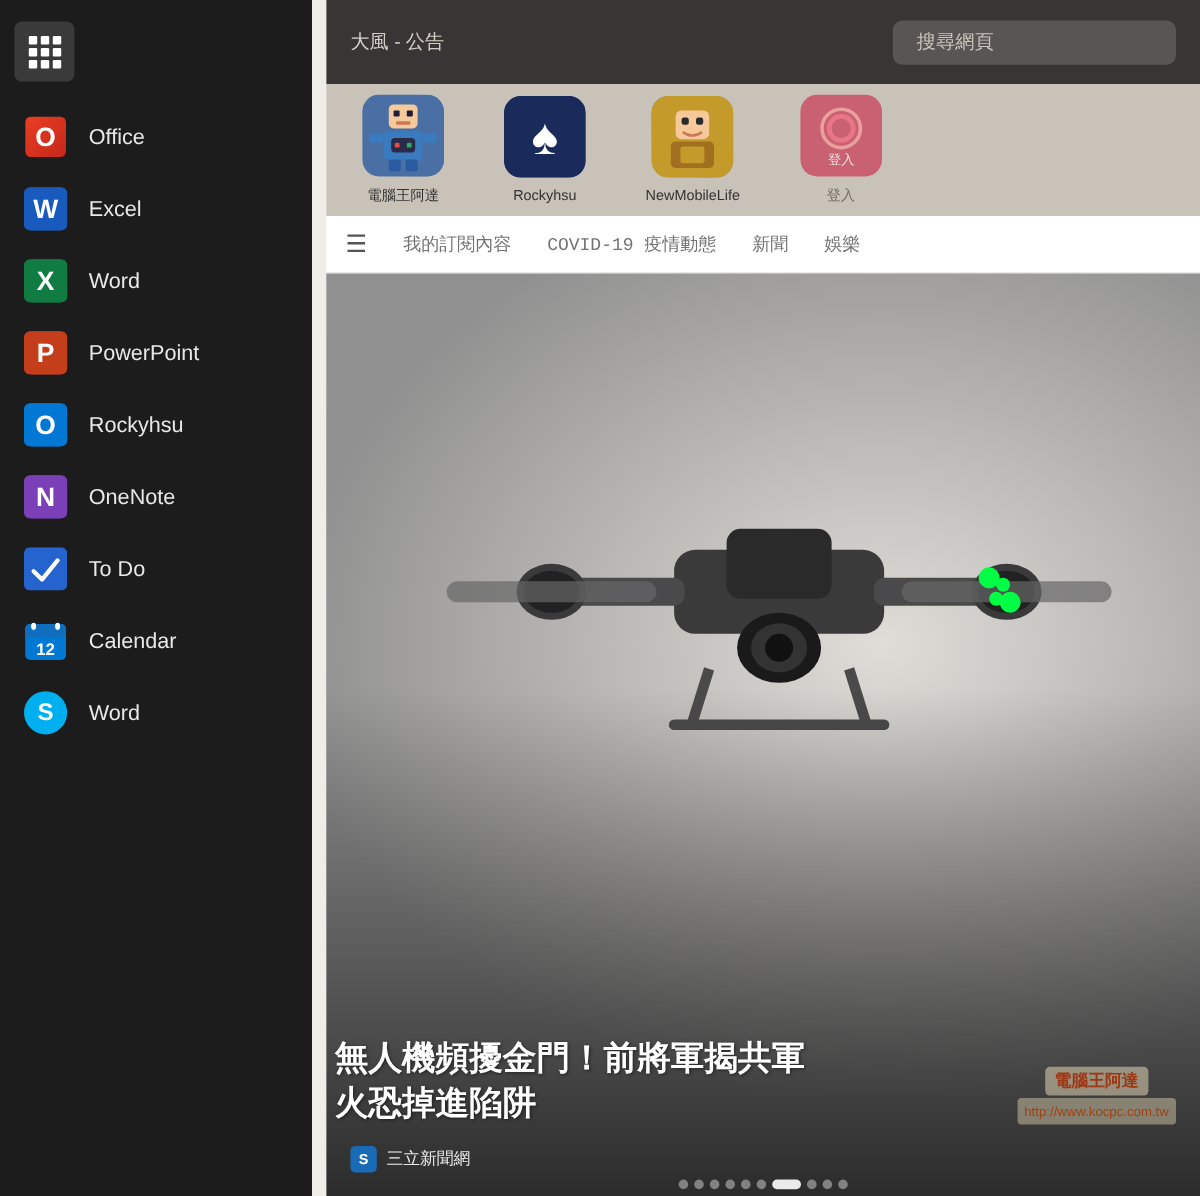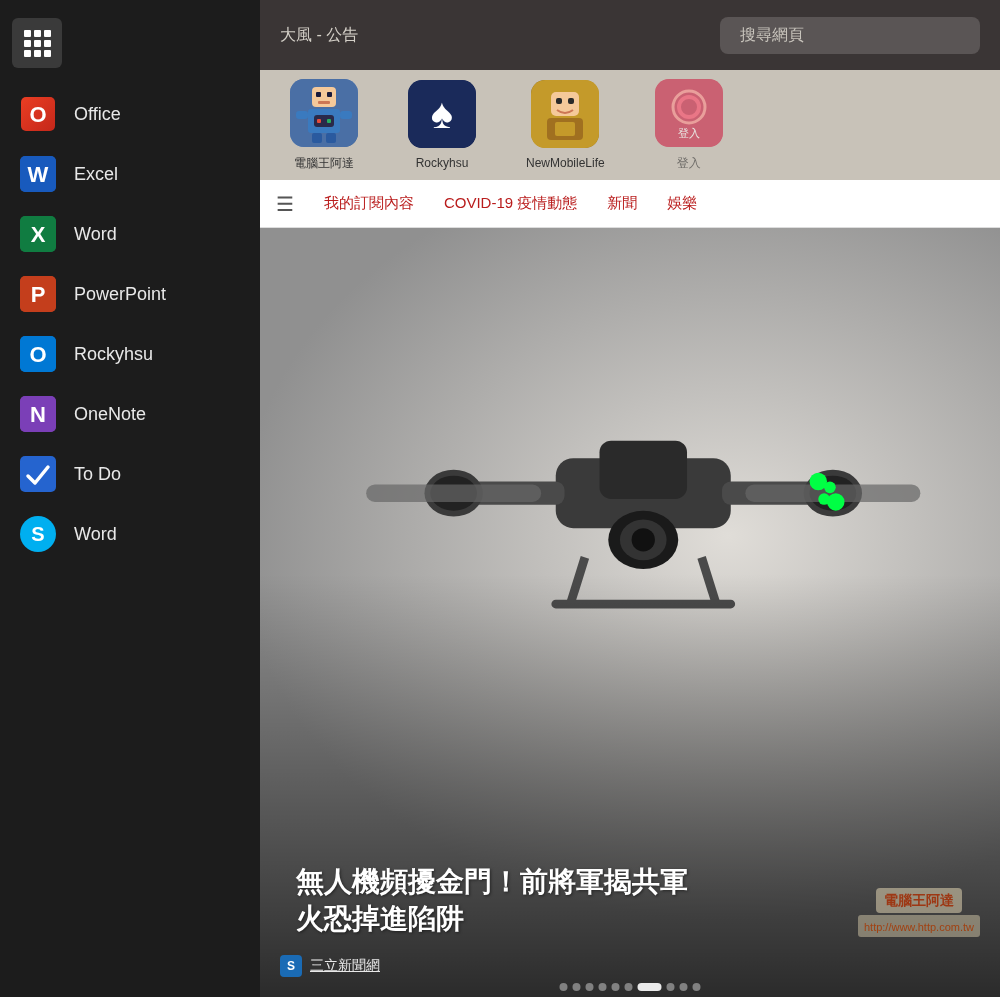--- a/index.html
+++ b/index.html
@@ -88,20 +88,21 @@
 
     
     #main {
       flex: 1;
       height: 997px;
       display: flex;
       flex-direction: column;
       background: #f0ede8;
       overflow: hidden;
       position: relative;
+      padding-left: 12px;
     }
 
     
     .top-bar {
       height: 70px;
       background: #3a3535;
       display: flex;
       align-items: center;
       padding: 0 20px;
       gap: 20px;
@@ -111,21 +112,21 @@
       color: #d4d0c8;
       font-size: 16px;
     }
     .search-box {
       margin-left: auto;
       background: #5a5555;
       border-radius: 8px;
       padding: 8px 20px;
       color: #c8c4bc;
       font-size: 16px;
-      width: 260px;
+      width: 236px;
     }
 
     
     .bookmarks-row {
       height: 110px;
       background: #c8c2b8;
       display: flex;
       align-items: center;
       padding: 0 30px;
       gap: 50px;
@@ -164,38 +165,39 @@
       border-bottom: 1px solid #ddd;
       flex-shrink: 0;
     }
     .nav-hamburger {
       font-size: 20px;
       color: #555;
       cursor: pointer;
     }
     .nav-item {
       font-size: 15px;
-      color: #b91c1c;
+      color: #737373;
       cursor: pointer;
       white-space: nowrap;
+      font-family: Liberation Mono, monospace;
     }
 
     
     .news-area {
       flex: 1;
       position: relative;
       overflow: hidden;
       background: #888;
     }
 
     
     .news-overlay {
       position: absolute;
       bottom: 60px;
-      left: 36px;
+      left: 7px;
       right: 0;
     }
     .news-headline {
       font-size: 28px;
       font-weight: bold;
       color: white;
       text-shadow: 1px 1px 3px rgba(0,0,0,0.5);
       line-height: 1.3;
     }
 
@@ -216,21 +218,20 @@
       display: flex;
       align-items: center;
       justify-content: center;
       color: white;
       font-size: 12px;
       font-weight: bold;
     }
     .source-name {
       color: #e8e8e8;
       font-size: 14px;
-      text-decoration: underline;
     }
 
     
     .dots-bar {
       position: absolute;
       bottom: 6px;
       left: 50%;
       transform: translateX(-50%);
       display: flex;
       gap: 5px;
@@ -368,20 +369,33 @@
   <div class="sidebar-item">
     <div class="app-icon" style="background:transparent">
       <svg width="36" height="36" viewBox="0 0 36 36">
         <rect width="36" height="36" rx="5" fill="#2564CF"></rect>
         <polyline points="8,20 15,27 28,11" stroke="white" stroke-width="3.5" fill="none" stroke-linecap="round" stroke-linejoin="round"></polyline>
       </svg>
     </div>
     <span class="sidebar-item-label">To Do</span>
   </div>
 
+  <div class="sidebar-item">
+    <div class="app-icon" style="background:transparent">
+      <svg width="36" height="36" viewBox="0 0 36 36">
+        <rect x="1" y="4" width="34" height="30" rx="4" fill="#0078D4"></rect>
+        <rect x="1" y="4" width="34" height="11" rx="4" fill="#106EBE"></rect>
+        <rect x="1" y="11" width="34" height="4" fill="#106EBE"></rect>
+        <rect x="6" y="3" width="4" height="6" rx="2" fill="white"></rect>
+        <rect x="26" y="3" width="4" height="6" rx="2" fill="white"></rect>
+        <text x="18" y="30" text-anchor="middle" fill="white" font-size="14" font-weight="bold">12</text>
+      </svg>
+    </div>
+    <span class="sidebar-item-label">Calendar</span>
+  </div>
 
   <div class="sidebar-item">
     <div class="skype-s">S</div>
     <span class="sidebar-item-label">Word</span>
   </div>
 </div>
 
 <div id="main">
 
   <div class="top-bar">
@@ -528,21 +542,21 @@
       <div class="source-bar">
         <div class="source-icon">S</div>
         <span class="source-name">三立新聞網</span>
       </div>
 
       <div class="watermark">
         <div style="background:rgba(255,240,200,0.65);border-radius:4px;padding:3px 8px;margin-bottom:2px;">
           <span style="color:#c43300;font-size:14px;font-weight:bold;">電腦王阿達</span>
         </div>
         <div style="background:rgba(255,240,200,0.55);border-radius:3px;padding:2px 6px;">
-          <span style="color:#cc4400;font-size:11px;">http://www.http.com.tw</span>
+          <span style="color:#cc4400;font-size:11px;">http://www.kocpc.com.tw</span>
         </div>
       </div>
 
       <div class="dots-bar">
         <div class="dot"></div>
         <div class="dot"></div>
         <div class="dot"></div>
         <div class="dot"></div>
         <div class="dot"></div>
         <div class="dot"></div>

